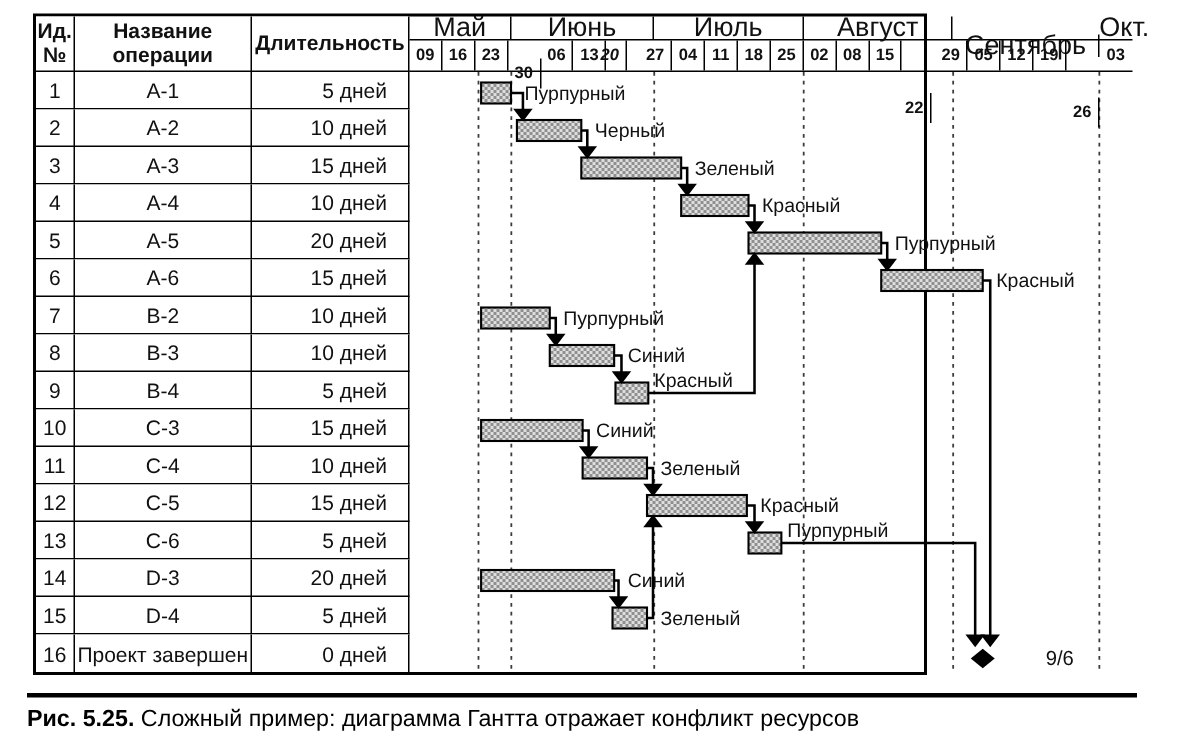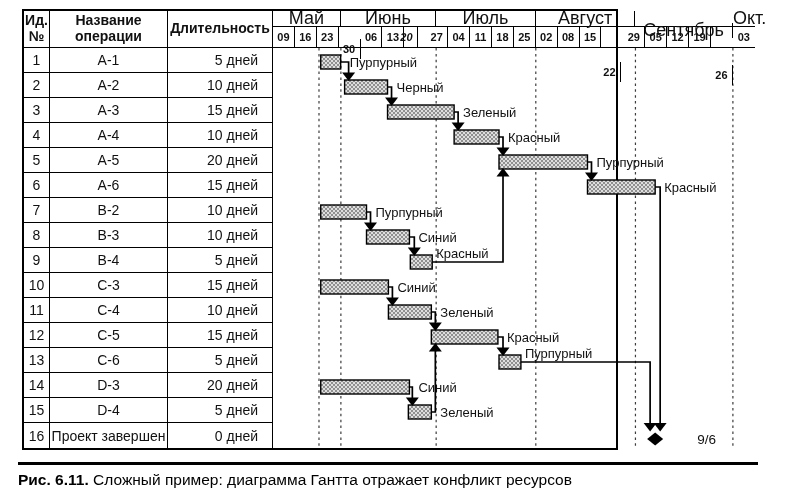--- a/index.html
+++ b/index.html
@@ -206,16 +206,16 @@
           <polygon class="arrowhead" points="380.655,375 393.655,375 387.155,383.5"></polygon>
           <polyline class="link" points="247.908,314 377.11799999999994,314 377.11799999999994,381.5"></polyline>
           <polygon class="arrowhead" points="370.61799999999994,375 383.61799999999994,375 377.11799999999994,383.5"></polygon>
           <path class="milestone" d="M374.155,391 L382.155,384.5 L390.155,391 L382.155,397.5 Z"></path>
           <text x="424.155" y="395.5" class="ms-label">9/6</text>
         </svg>
     </div>
   </div>
   <div class="caption-rule"></div>
   <div class="caption">
-    <b>Рис. 6.11.</b>
+    <b>Рис. 5.25.</b>
     <span>Сложный пример: диаграмма Гантта отражает конфликт ресурсов</span>
   </div>
 </div>
 
 </body></html>

